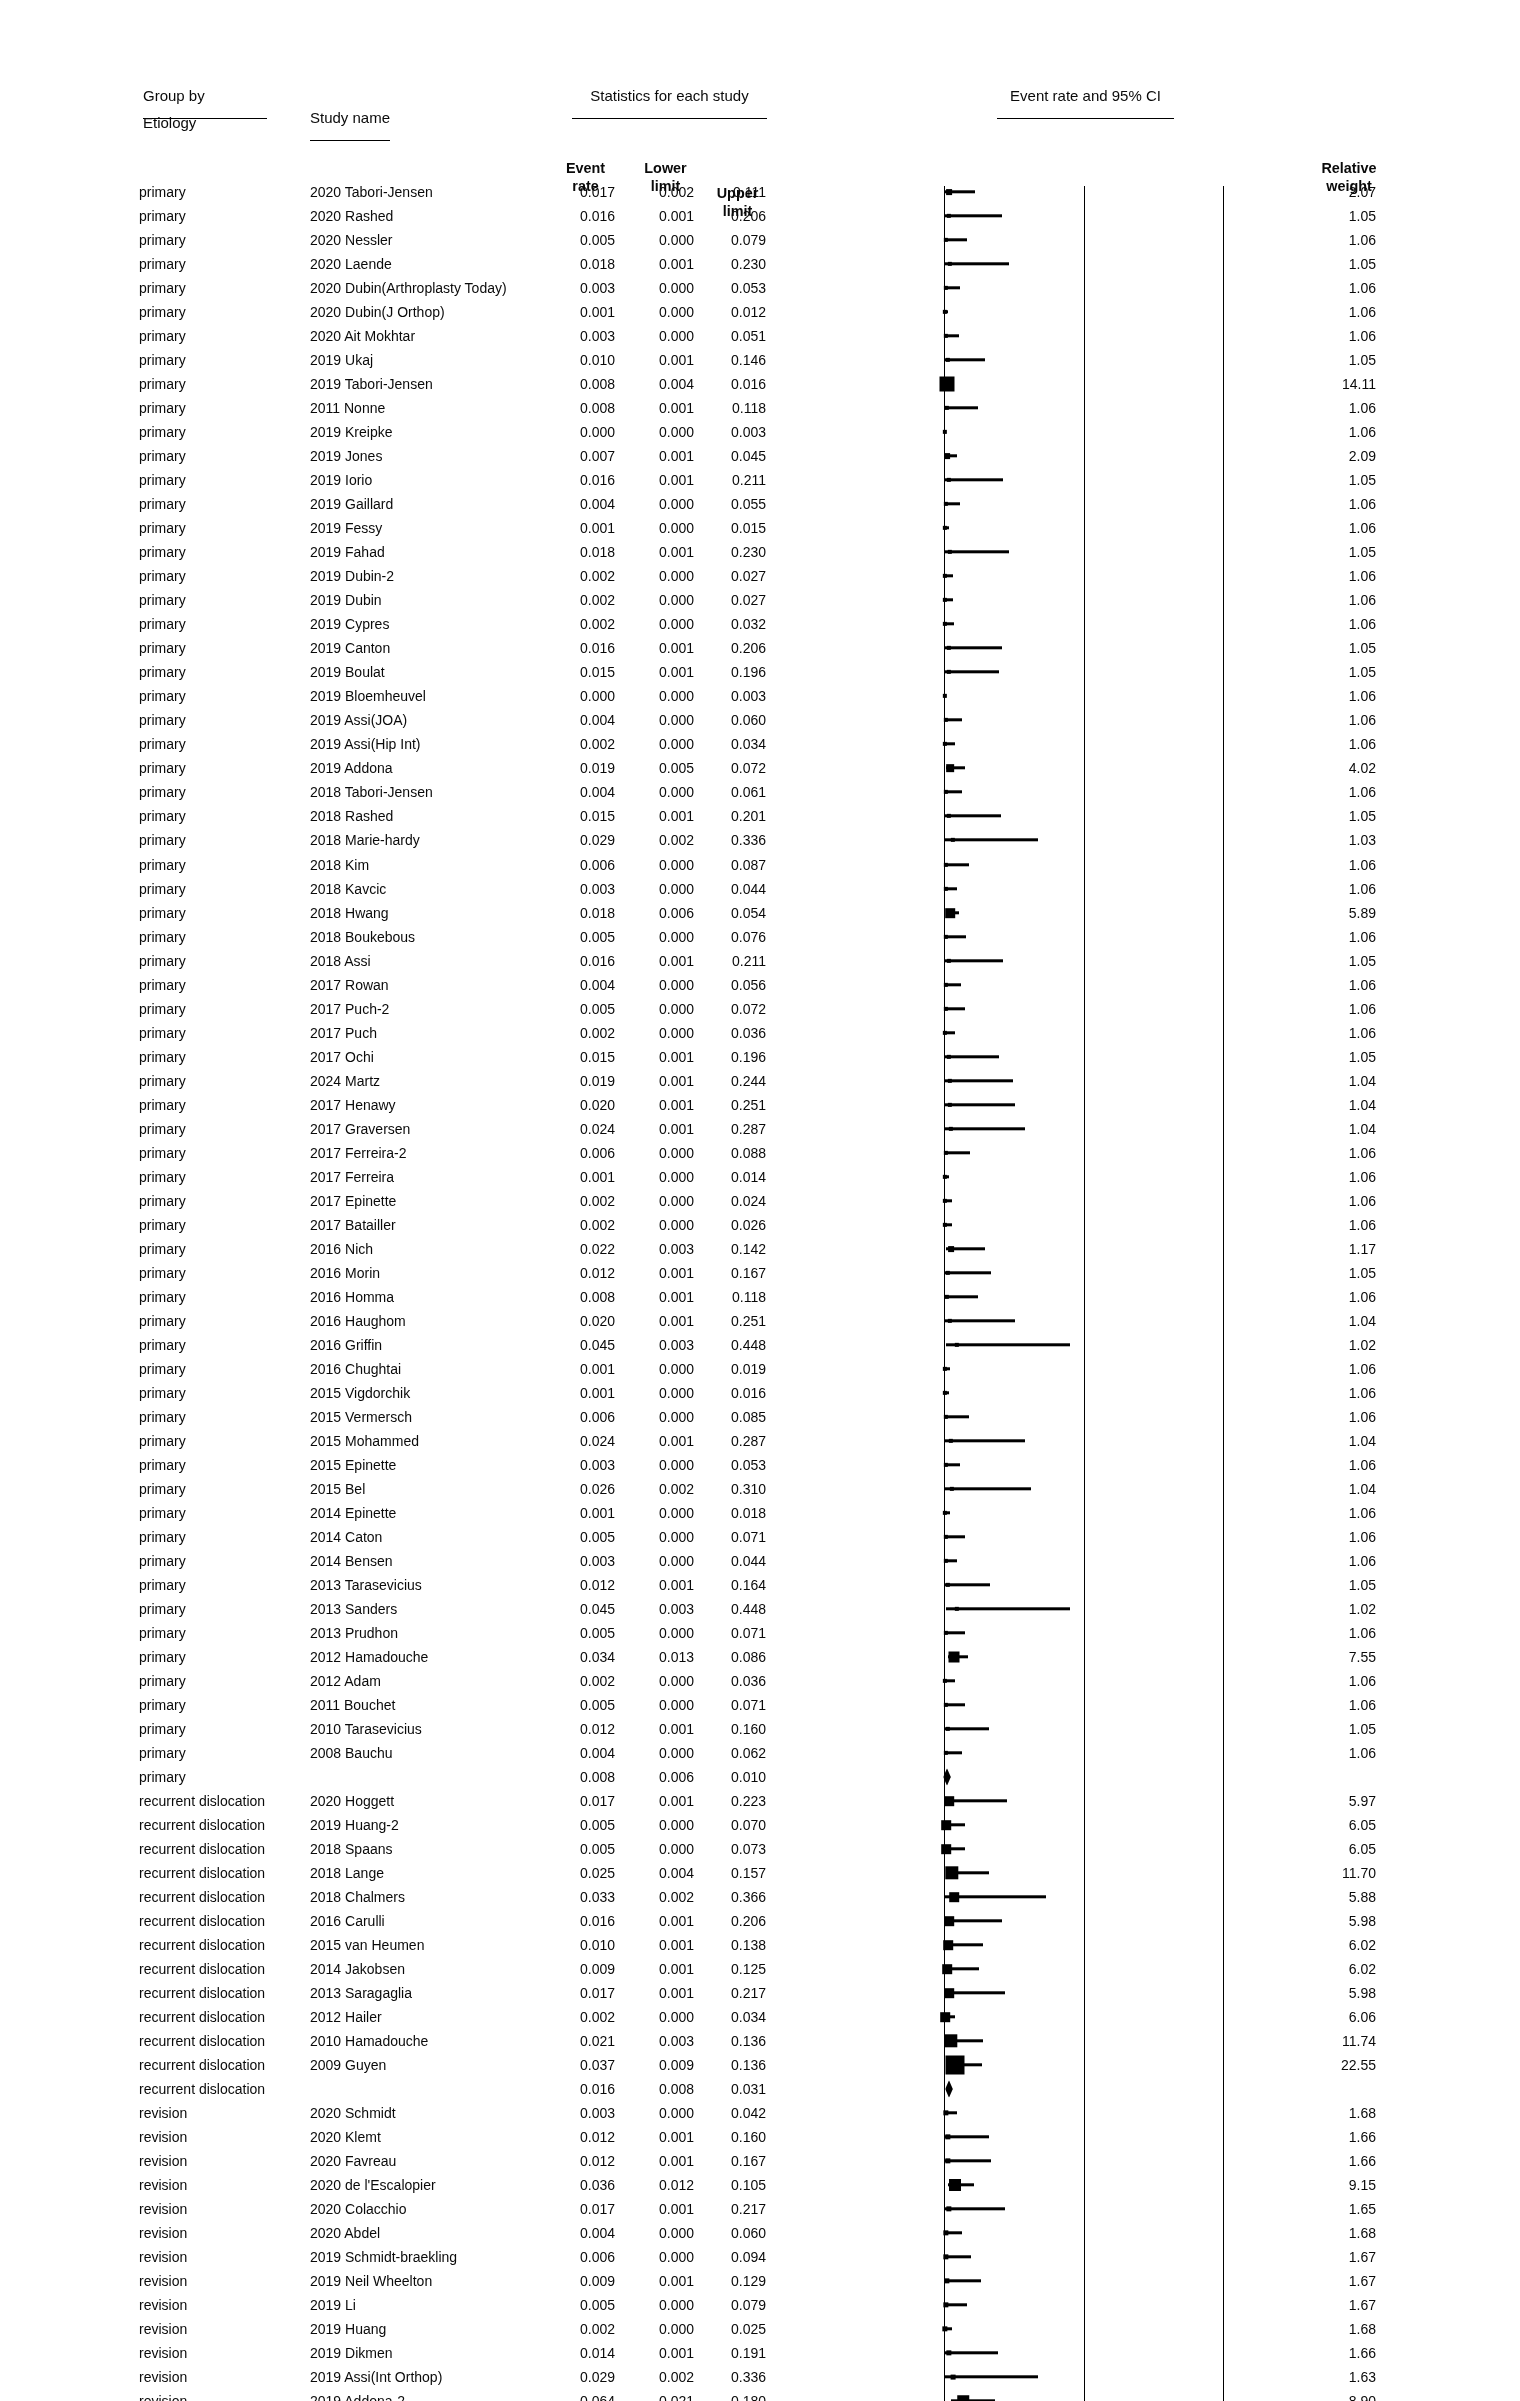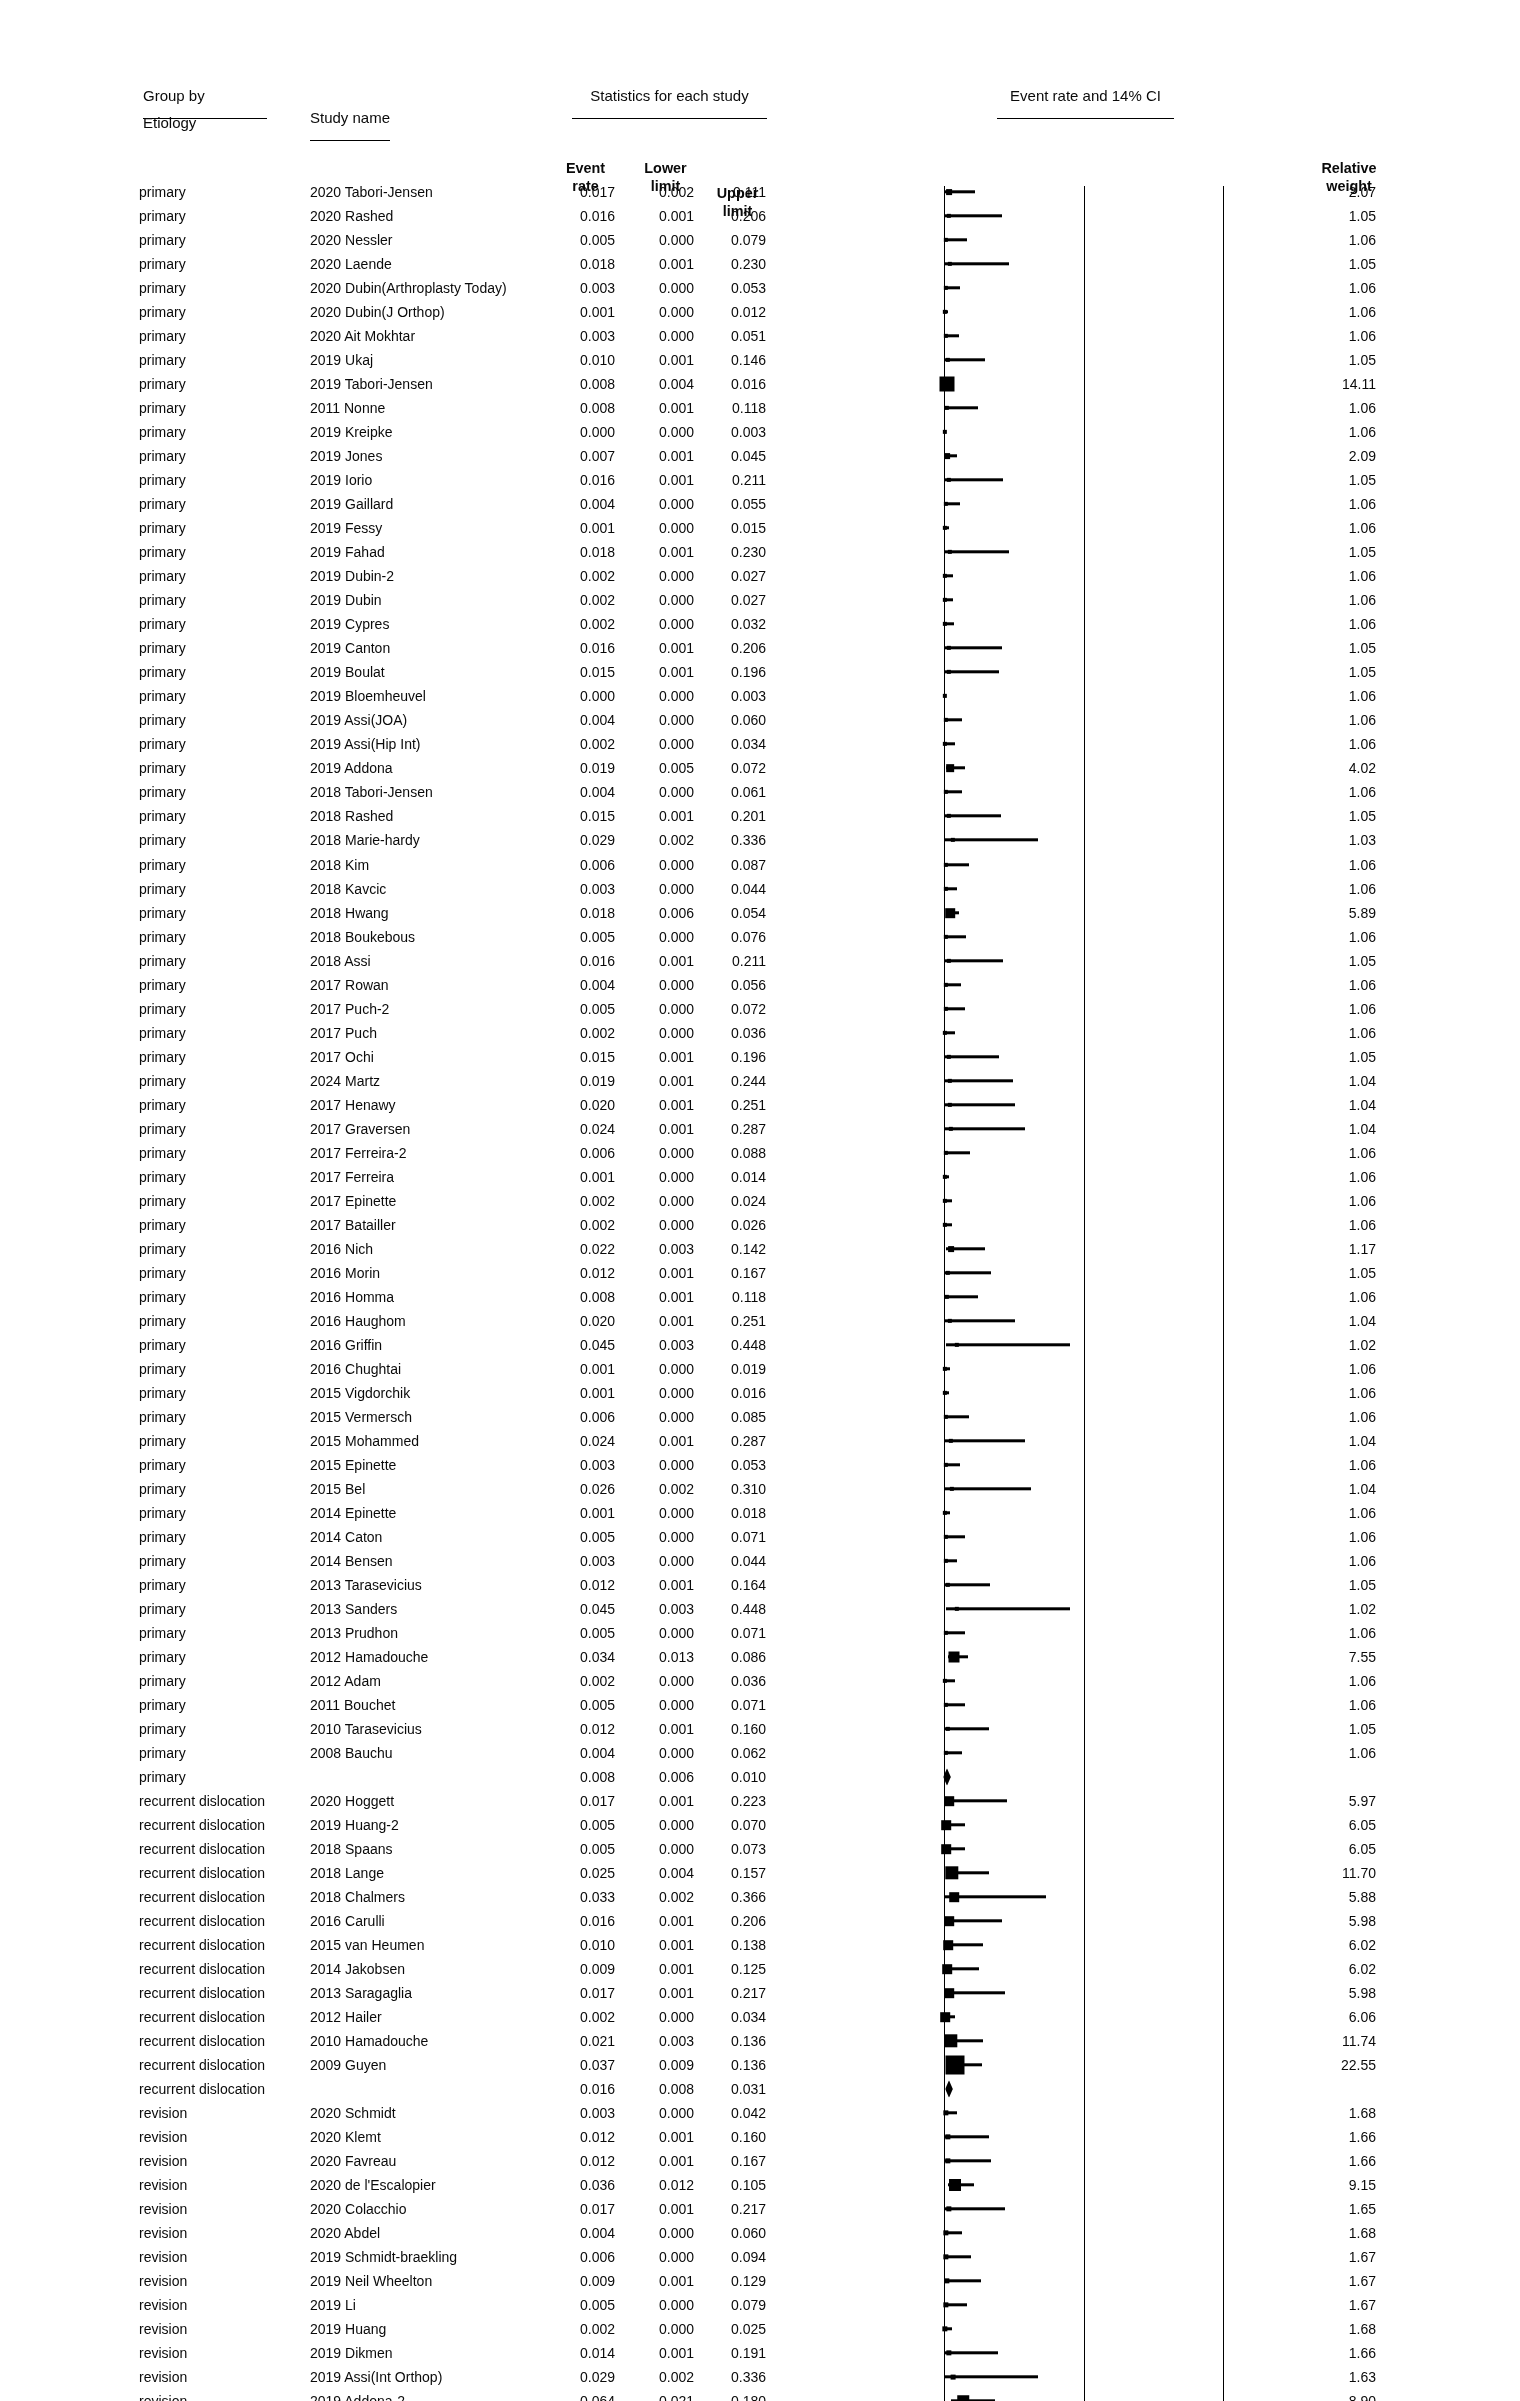--- a/index.html
+++ b/index.html
@@ -19,21 +19,21 @@
 </style>
 </head>
 <body>
 
 <div id="page">
 
   <div class="abs hdr u" style="left:143px;top:87px;width:124px;">Group by</div>
   <div class="abs hdr" style="left:143px;top:114px;">Etiology</div>
   <div class="abs hdr u" style="left:310px;top:87px;margin-top:22px;">Study name</div>
   <div class="abs hdr u" style="left:572px;top:87px;width:195px;text-align:center;">Statistics for each study</div>
-  <div class="abs hdr u" style="left:997px;top:87px;width:177px;text-align:center;">Event rate and 14% CI</div>
+  <div class="abs hdr u" style="left:997px;top:87px;width:177px;text-align:center;">Event rate and 95% CI</div>
   <div class="abs colhdr" style="left:552px;top:159px;width:67px;">Event
 rate</div>
   <div class="abs colhdr" style="left:634px;top:159px;width:63px;">Lower
 limit</div>
   <div class="abs colhdr" style="left:706px;top:159px;width:63px;margin-top:25px;">Upper
 limit</div>
   <div class="abs colhdr" style="left:1306px;top:159px;width:86px;">Relative
 weight</div>
 
   <div class="vline" style="left:944px;top:186px;height:1973px;"></div>

